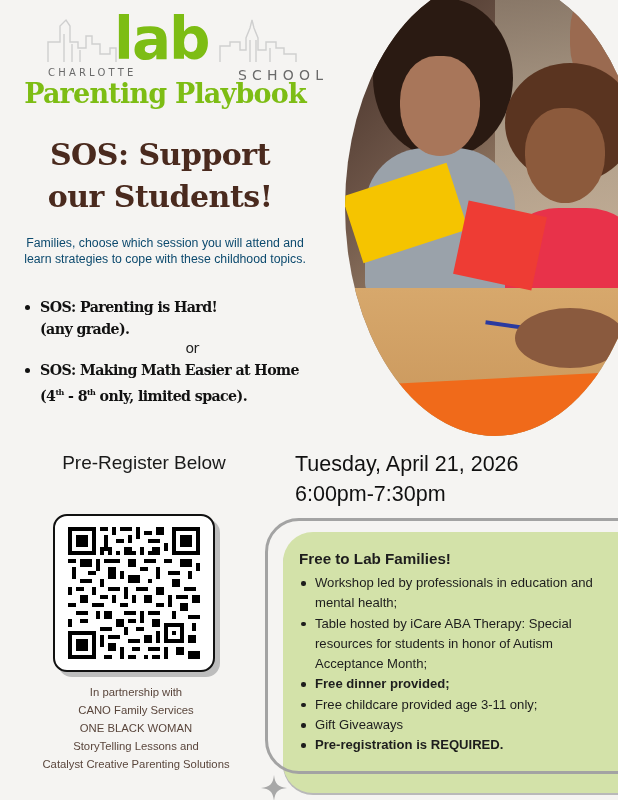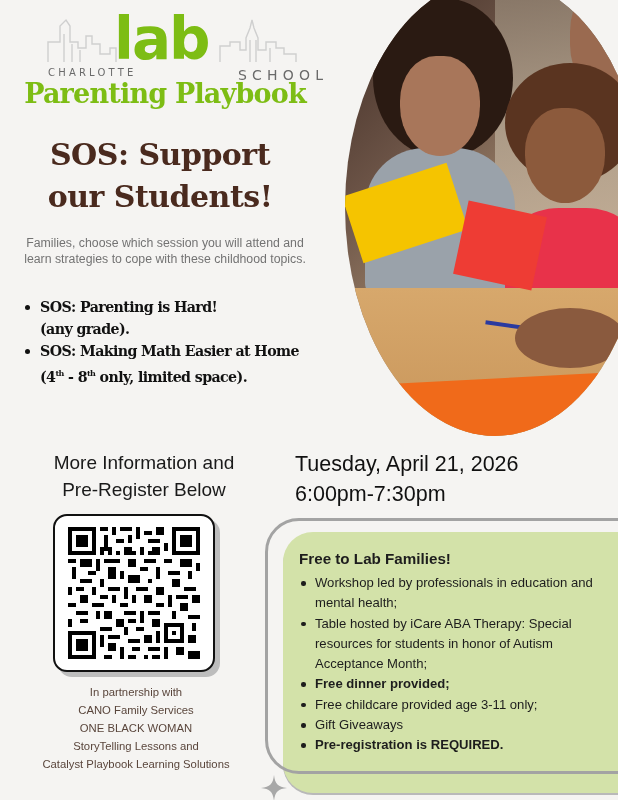--- a/index.html
+++ b/index.html
@@ -41,21 +41,21 @@
   }
   .title-brown {
     position: absolute; left: 0; top: 134px; width: 320px;
     text-align: center;
     font-family: "DejaVu Serif", serif; font-weight: bold;
     font-size: 30px; color: #4a2a1e; line-height: 42px;
     letter-spacing: -0.5px;
   }
   .intro {
     position: absolute; left: 20px; top: 236px; width: 290px;
-    text-align: center; font-size: 12.3px; line-height: 15.5px; color: #737373;
+    text-align: center; font-size: 12.3px; line-height: 15.5px; color: #0c4a6e;
   }
 
   .sessions { position: absolute; left: 22px; top: 296px; width: 310px; list-style: none; }
   .sessions li {
     position: relative; padding-left: 18px;
     font-family: "DejaVu Serif", serif; font-weight: bold;
     font-size: 14.2px; line-height: 22px; color: #111;
     letter-spacing: -0.6px;
   }
   .sessions li::before {
@@ -178,20 +178,21 @@
   <div>our Students!</div>
 </div>
 
 <p class="intro">Families, choose which session you will attend and learn strategies to cope with these childhood topics.</p>
 
 <ul class="sessions">
   <li>
     <div>SOS: Parenting is Hard!</div>
     <div>(any grade).</div>
   </li>
+  <li class="or">or</li>
   <li>
     <div>SOS: Making Math Easier at Home</div>
     <div><span>(4</span><sup>th</sup><span> - 8</span><sup>th</sup><span> only, limited space).</span></div>
   </li>
 </ul>
 
 <div class="photo" title="Mother, father and daughter doing a paper craft at a wooden table">
   <div class="bg-wall"></div>
   <div class="dad-face"></div>
   <div class="mom-hair"></div>
@@ -202,21 +203,20 @@
   <div class="girl-shirt"></div>
   <div class="table"></div>
   <div class="yellow-paper"></div>
   <div class="red-paper"></div>
   <div class="orange-paper"></div>
   <div class="pencil"></div>
   <div class="hand"></div>
 </div>
 
 <div class="more-info">
-  <div>More Information and</div>
   <div>Pre-Register Below</div>
 </div>
 
 <div class="event-when">
   <div>Tuesday, April 21, 2026</div>
   <div>6:00pm-7:30pm</div>
 </div>
 
 <div class="qr-card">
   <svg viewBox="0 0 33 33" shape-rendering="crispEdges">
@@ -333,21 +333,21 @@
         <rect x="30" y="31" width="3" height="2"></rect>
     </g>
   </svg>
 </div>
 
 <div class="partners">
   <div>In partnership with</div>
   <div>CANO Family Services</div>
   <div>ONE BLACK WOMAN</div>
   <div>StoryTelling Lessons and</div>
-  <div>Catalyst Playbook Learning Solutions</div>
+  <div>Catalyst Creative Parenting Solutions</div>
 </div>
 
 <div class="green-box"></div>
 <div class="outline-box"></div>
 
 <div class="info-title">Free to Lab Families!</div>
 <ul class="info-list">
   <li>Workshop led by professionals in education and mental health;</li>
   <li>Table hosted by iCare ABA Therapy: Special resources for students in honor of Autism Acceptance Month;</li>
   <li class="bold">Free dinner provided;</li>

